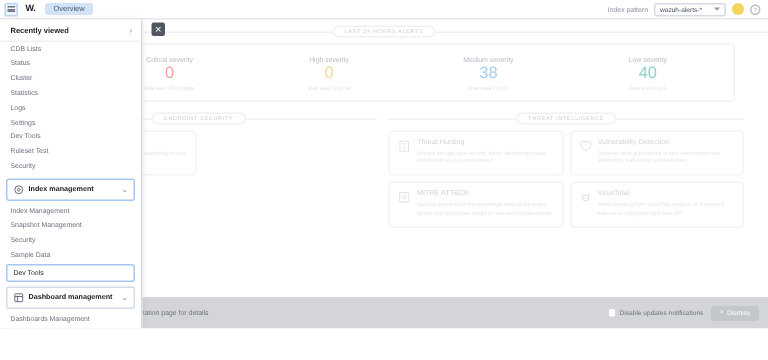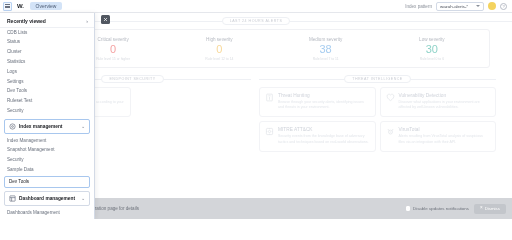--- a/index.html
+++ b/index.html
@@ -191,21 +191,21 @@
         <div class="sev-num" style="color:#f8d99a">0</div>
         <div class="sev-sub">Rule level 12 to 14</div>
       </div>
       <div class="sev-card">
         <div class="sev-title">Medium severity</div>
         <div class="sev-num" style="color:#a7cdf0">38</div>
         <div class="sev-sub">Rule level 7 to 11</div>
       </div>
       <div class="sev-card">
         <div class="sev-title">Low severity</div>
-        <div class="sev-num" style="color:#8fd3c8">30</div>
+        <div class="sev-num" style="color:#8fd3c8">40</div>
         <div class="sev-sub">Rule level 0 to 6</div>
       </div>
     </div>
 
   <div class="groups" id="groups-root">
       <div class="group endpoint">
         <div class="section-divider"><span>Endpoint security</span></div>
         <div class="group-cards">
           <div class="mod-card">
             <span class="mod-icon">

